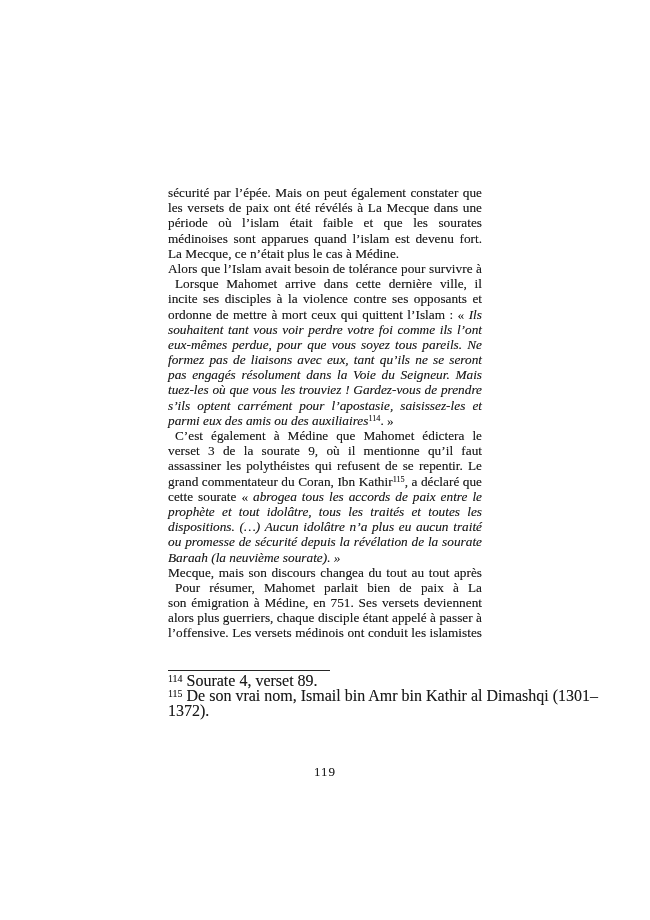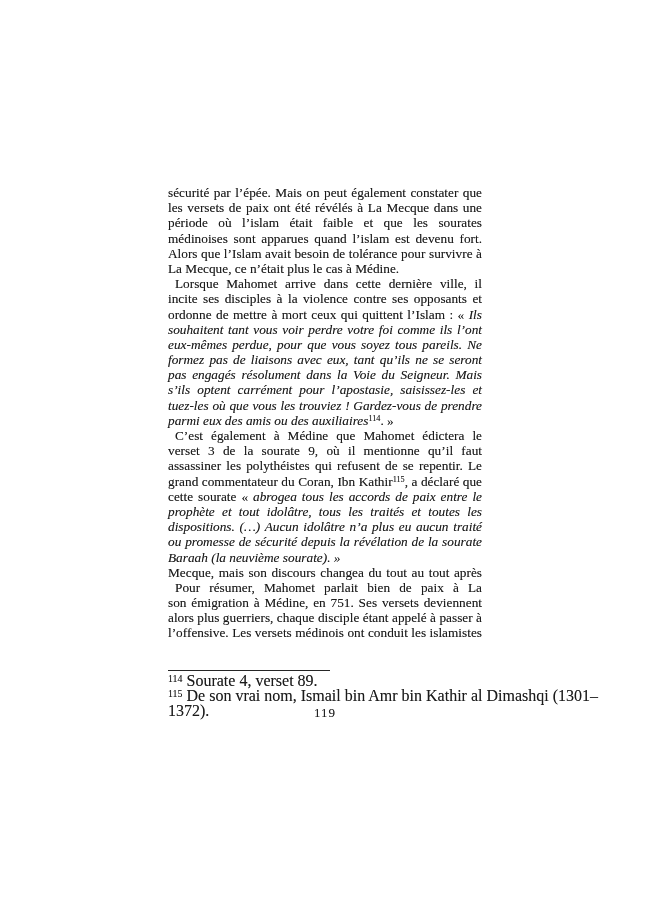--- a/index.html
+++ b/index.html
@@ -64,49 +64,49 @@
     width: 314px;
     font-size: 16px;
     line-height: 15px;
     color: #1b1b1b;
     text-shadow: 0 0 0.5px rgba(30,30,30,0.45);
   }
   .footnotes .tline { height: 15px; }
   .page-number {
     position: absolute;
     left: 168px;
-    top: 705px;
+    top: 764px;
     width: 314px;
     text-align: center;
     font-size: 13px;
     color: #222222;
     letter-spacing: 1px;
     text-shadow: 0 0 0.5px rgba(30,30,30,0.45);
   }
 </style>
 </head>
 <body>
 
 <div class="page">
   <div class="text-block">
       <div class="tline just"><span class="roman">sécurité par l’épée. Mais on peut également constater que</span></div>
       <div class="tline just"><span class="roman">les versets de paix ont été révélés à La Mecque dans une</span></div>
       <div class="tline just"><span class="roman">période où l’islam était faible et que les sourates</span></div>
       <div class="tline just"><span class="roman">médinoises sont apparues quand l’islam est devenu fort.</span></div>
+      <div class="tline"><span class="roman">La Mecque, ce n’était plus le cas à Médine.</span></div>
       <div class="tline just"><span class="roman">Alors que l’Islam avait besoin de tolérance pour survivre à</span></div>
-      <div class="tline"><span class="roman">La Mecque, ce n’était plus le cas à Médine.</span></div>
       <div class="tline just ind"><span class="roman">Lorsque Mahomet arrive dans cette dernière ville, il</span></div>
       <div class="tline just"><span class="roman">incite ses disciples à la violence contre ses opposants et</span></div>
       <div class="tline just"><span class="roman">ordonne de mettre à mort ceux qui quittent l’Islam : « </span><span class="italic">Ils</span></div>
       <div class="tline just"><span class="italic">souhaitent tant vous voir perdre votre foi comme ils l’ont</span></div>
       <div class="tline just"><span class="italic">eux-mêmes perdue, pour que vous soyez tous pareils. Ne</span></div>
       <div class="tline just"><span class="italic">formez pas de liaisons avec eux, tant qu’ils ne se seront</span></div>
       <div class="tline just"><span class="italic">pas engagés résolument dans la Voie du Seigneur. Mais</span></div>
+      <div class="tline just"><span class="italic">tuez-les où que vous les trouviez ! Gardez-vous de prendre</span></div>
       <div class="tline just"><span class="italic">s’ils optent carrément pour l’apostasie, saisissez-les et</span></div>
-      <div class="tline just"><span class="italic">tuez-les où que vous les trouviez ! Gardez-vous de prendre</span></div>
       <div class="tline"><span class="italic">parmi eux des amis ou des auxiliaires</span><span class="sup">114</span><span class="roman">. »</span></div>
       <div class="tline just ind"><span class="roman">C’est également à Médine que Mahomet édictera le</span></div>
       <div class="tline just"><span class="roman">verset 3 de la sourate 9, où il mentionne qu’il faut</span></div>
       <div class="tline just"><span class="roman">assassiner les polythéistes qui refusent de se repentir. Le</span></div>
       <div class="tline just"><span class="roman">grand commentateur du Coran, Ibn Kathir</span><span class="sup">115</span><span class="roman">, a déclaré que</span></div>
       <div class="tline just"><span class="roman">cette sourate « </span><span class="italic">abrogea tous les accords de paix entre le</span></div>
       <div class="tline just"><span class="italic">prophète et tout idolâtre, tous les traités et toutes les</span></div>
       <div class="tline just"><span class="italic">dispositions. (…) Aucun idolâtre n’a plus eu aucun traité</span></div>
       <div class="tline just"><span class="italic">ou promesse de sécurité depuis la révélation de la sourate</span></div>
       <div class="tline"><span class="italic">Baraah (la neuvième sourate). »</span></div>

